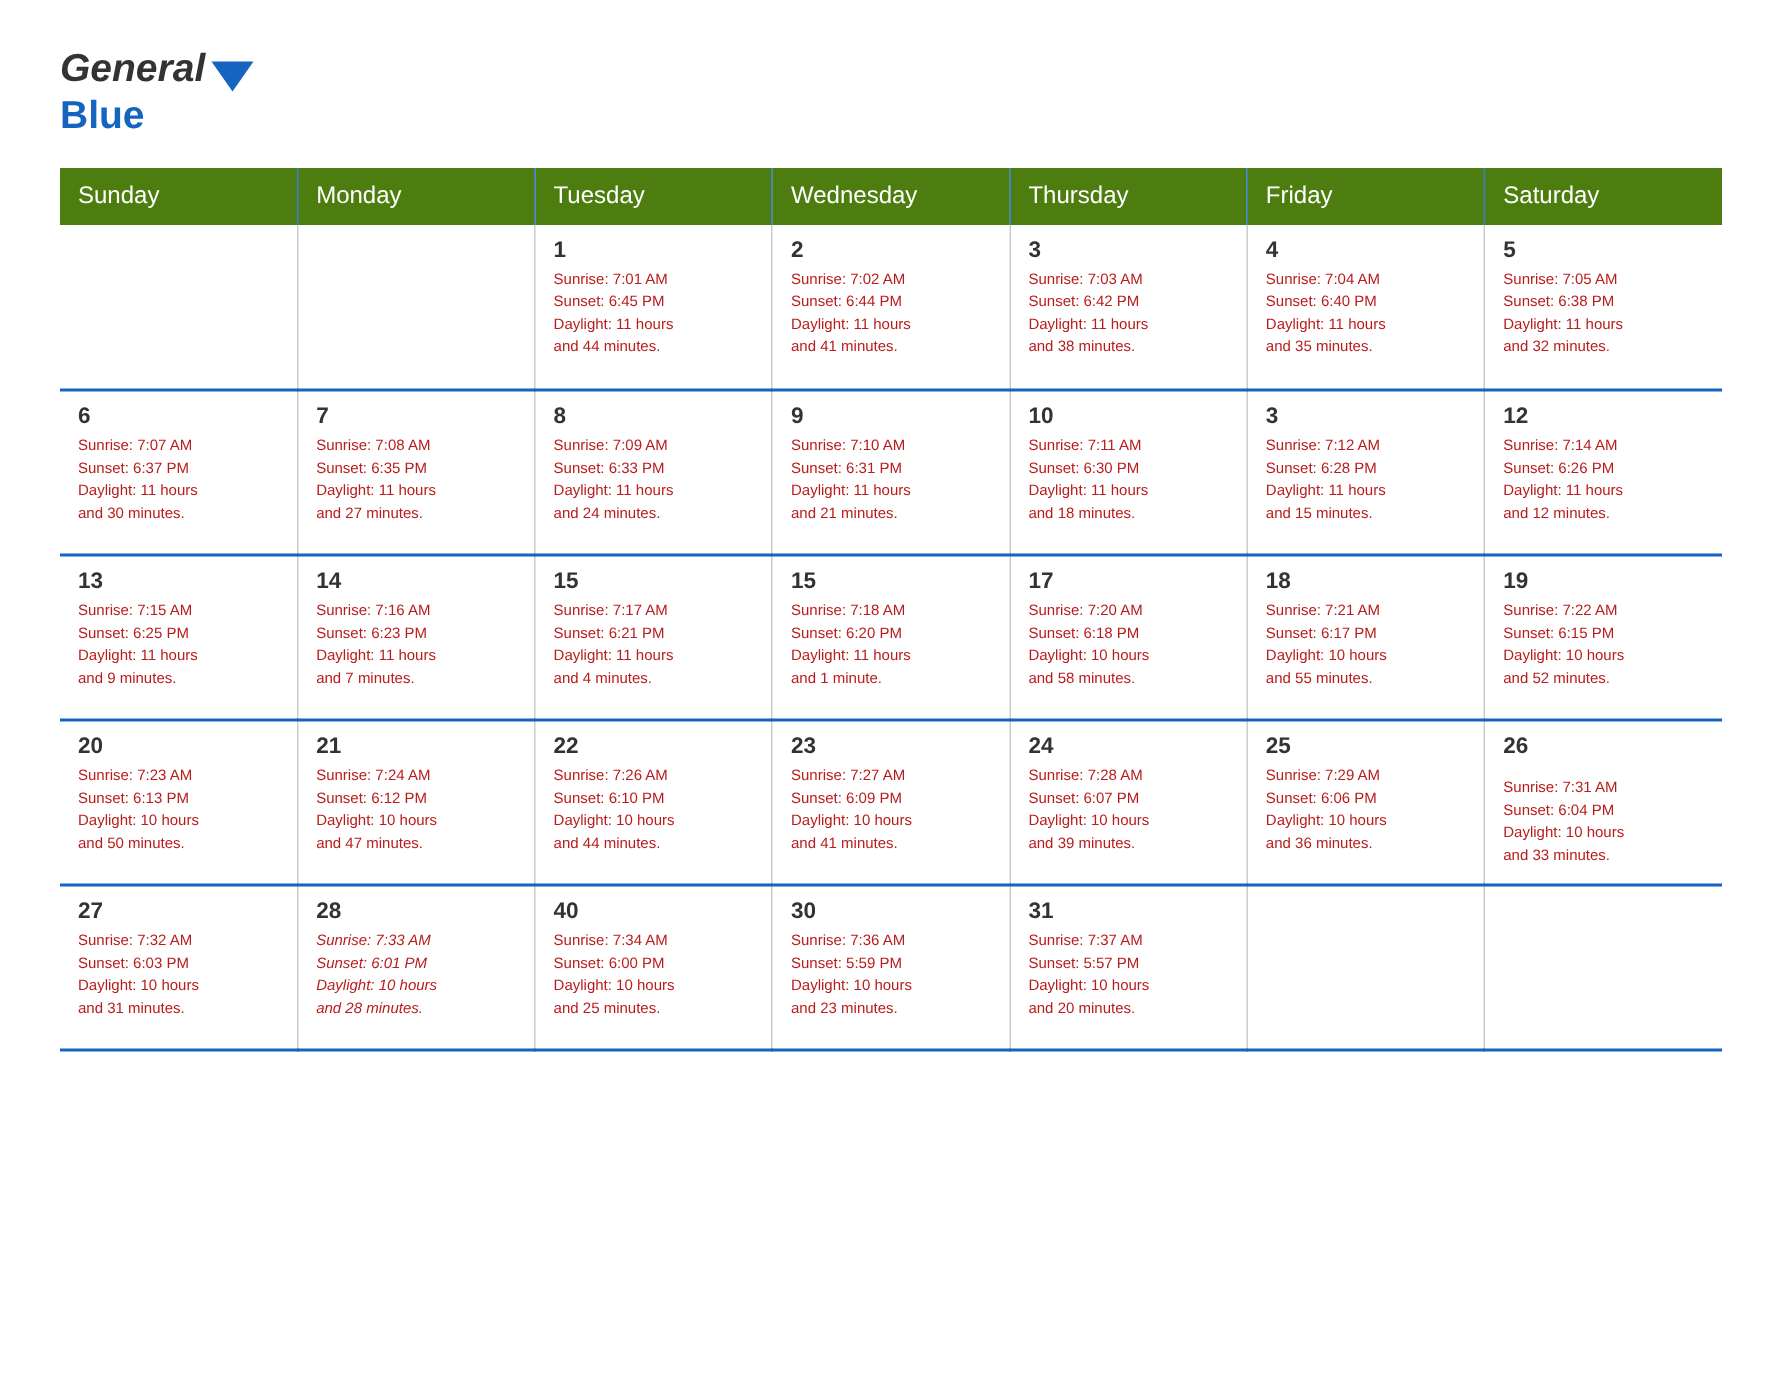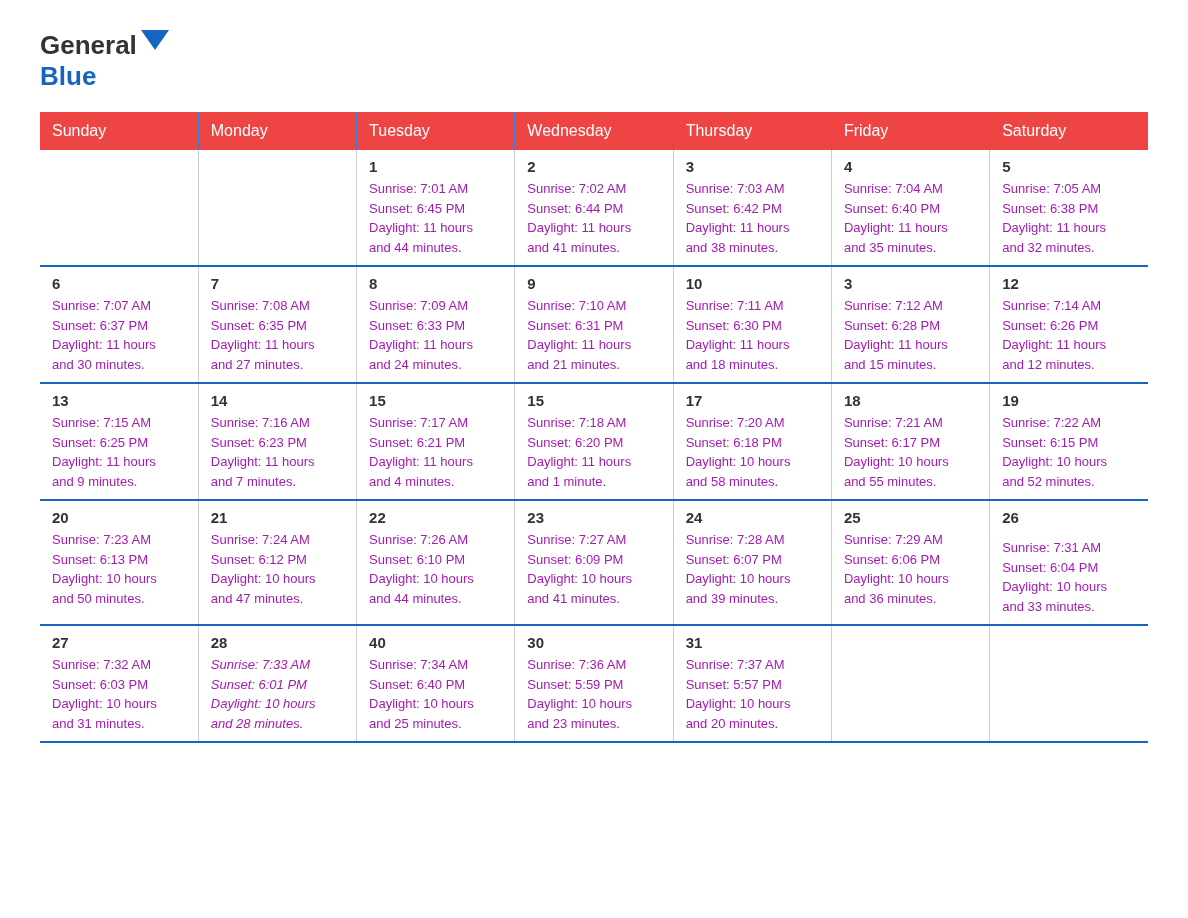--- a/index.html
+++ b/index.html
@@ -55,21 +55,21 @@
       font-size: 20px;
       color: #555;
       margin-top: 6px;
     }
     table {
       width: 100%;
       border-collapse: collapse;
       table-layout: fixed;
     }
     thead tr {
-      background-color: #ef4444;
+      background-color: #4d7c0f;
     }
     thead th {
       color: #fff;
       font-size: 16px;
       font-weight: normal;
       padding: 10px 12px;
       text-align: left;
       border-right: 1px solid #3a7fd5;
     }
     thead th:last-child {
@@ -90,34 +90,34 @@
       border-right: none;
     }
     .day-number {
       font-size: 15px;
       font-weight: bold;
       color: #333;
       display: block;
       margin-bottom: 4px;
     }
     .day-info {
-      color: #a21caf;
-      font-size: 13px;
+      color: #b91c1c;
+      font-size: 10px;
       line-height: 1.5;
     }
     .empty-cell {
       background: #fff;
     }
   </style>
 </head>
 <body>
 
 <div class="header">
   <div class="logo">
-    <div style="display:flex; align-items:flex-start;">
+    <div style="display:flex; align-items:flex-end;font-style:italic;">
       <span class="logo-general">General</span>
       <span class="logo-triangle"></span>
     </div>
     <div class="logo-blue">
       <span>Blue</span>
     </div>
   </div>
 </div>
 
 <table>
@@ -336,21 +336,21 @@
         <td>
           <span class="day-number">28</span>
           <div class="day-info" style="white-space: pre-line; font-style: italic;">Sunrise: 7:33 AM
 Sunset: 6:01 PM
 Daylight: 10 hours
 and 28 minutes.</div>
         </td>
         <td>
           <span class="day-number">40</span>
           <div class="day-info" style="white-space: pre-line;">Sunrise: 7:34 AM
-Sunset: 6:40 PM
+Sunset: 6:00 PM
 Daylight: 10 hours
 and 25 minutes.</div>
         </td>
         <td>
           <span class="day-number">30</span>
           <div class="day-info" style="white-space: pre-line;">Sunrise: 7:36 AM
 Sunset: 5:59 PM
 Daylight: 10 hours
 and 23 minutes.</div>
         </td>

